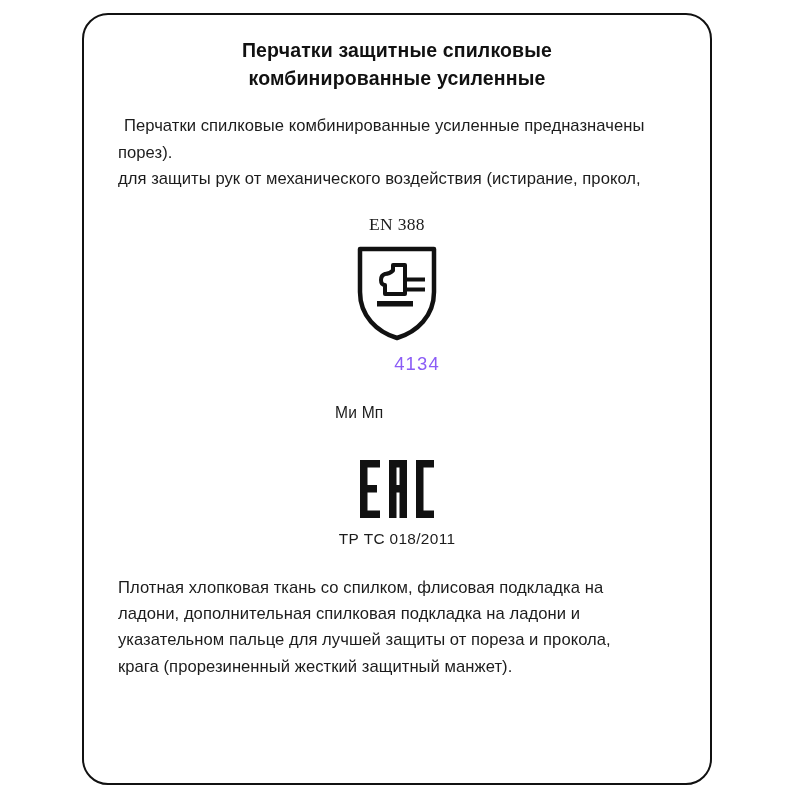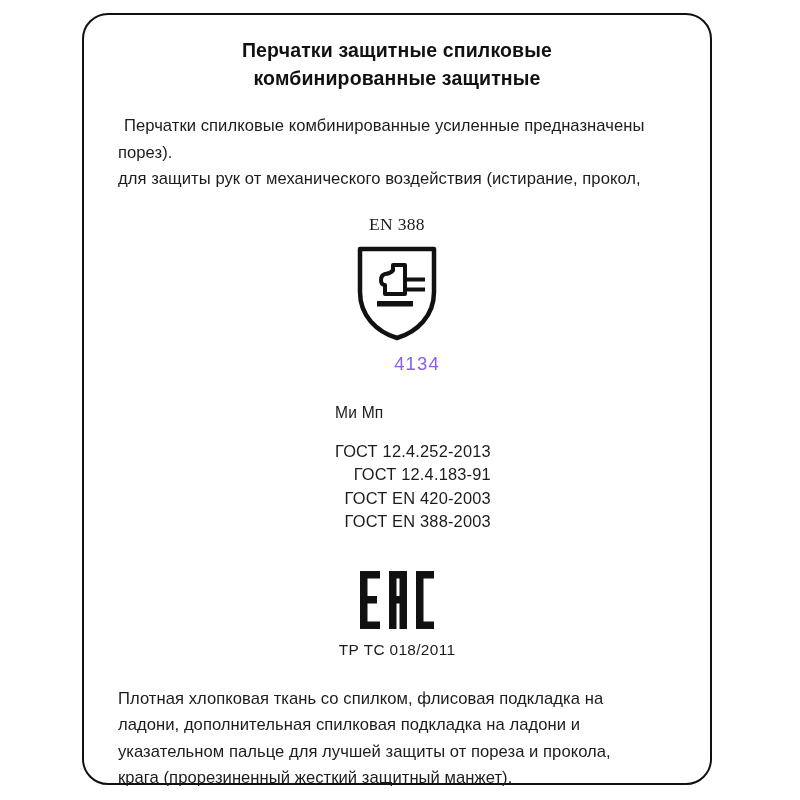--- a/index.html
+++ b/index.html
@@ -136,21 +136,21 @@
   .outro .line { display: block; white-space: nowrap; }
 </style>
 </head>
 <body>
 
 <div class="label-card">
   <div class="inner">
 
     <div class="title">
       <span class="line">Перчатки защитные спилковые</span>
-      <span class="line">комбинированные защитные</span>
+      <span class="line">комбинированные усиленные</span>
     </div>
 
     <div class="intro">
       <span class="line first">Перчатки спилковые комбинированные усиленные предназначены</span>
       <span class="line">порез).</span>
       <span class="line">для защиты рук от механического воздействия (истирание, прокол,</span>
     </div>
 
     <div class="pictogram-block">
       <div class="en-standard">EN 388</div>
@@ -163,26 +163,20 @@
           <line x1="50" y1="45.5" x2="70" y2="45.5" stroke="#111111" stroke-width="4"></line>
           <rect x="22" y="57" width="36" height="5.5" fill="#111111"></rect>
         </svg>
       </div>
 
       <div class="performance-code">4134</div>
     </div>
 
     <div class="gost-block">
       <div class="class-marks">Ми Мп</div>
-      <div class="gost-list">
-        <span class="gost-item">ГОСТ 12.4.252-2013</span>
-        <span class="gost-item">ГОСТ 12.4.183-91</span>
-        <span class="gost-item">ГОСТ EN 420-2003</span>
-        <span class="gost-item">ГОСТ EN 388-2003</span>
-      </div>
     </div>
 
     <div class="eac-block">
       <div class="eac-wrap">
         <svg width="78" height="62" viewBox="0 0 78 62" xmlns="http://www.w3.org/2000/svg">
 
           <rect x="2" y="2" width="7.5" height="58" fill="#111111"></rect>
           <rect x="2" y="2" width="20" height="7.5" fill="#111111"></rect>
           <rect x="2" y="27" width="17" height="7.5" fill="#111111"></rect>
           <rect x="2" y="52.5" width="20" height="7.5" fill="#111111"></rect>

